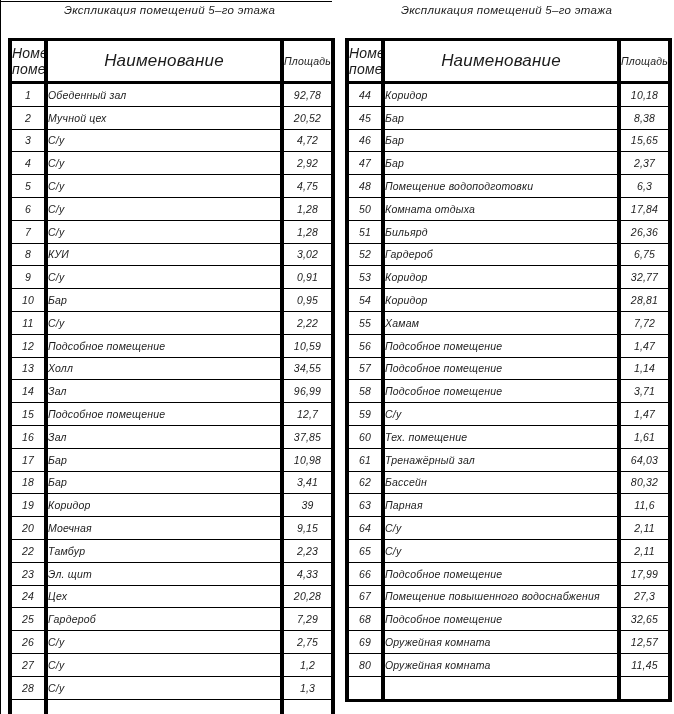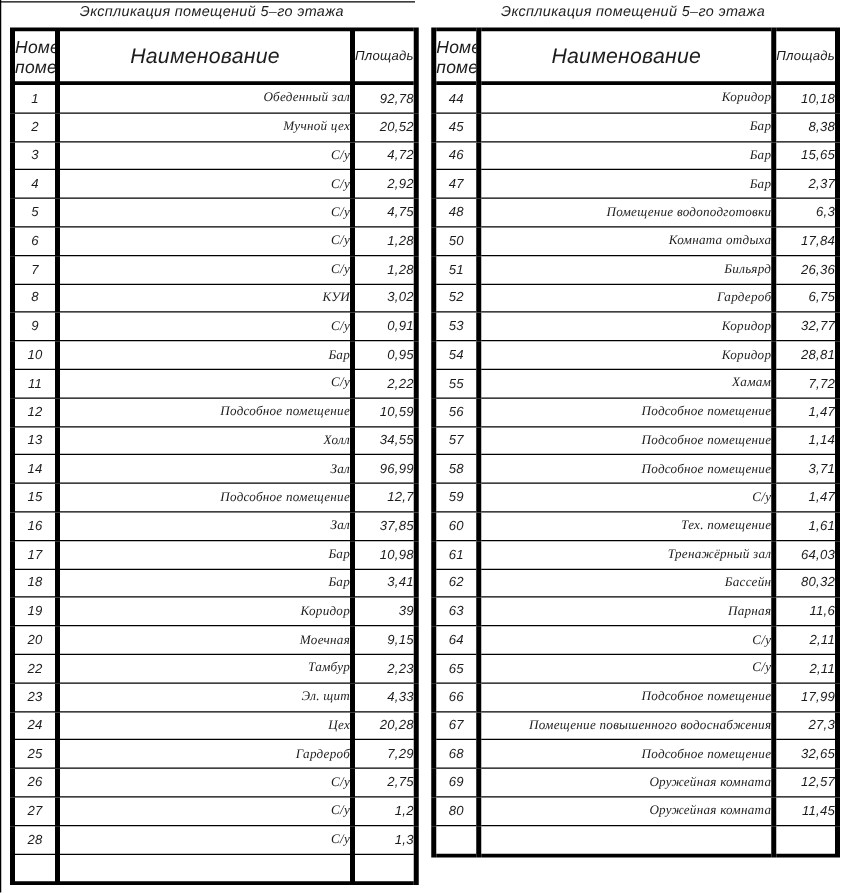--- a/index.html
+++ b/index.html
@@ -18,21 +18,21 @@
   }
   .frame-line { position: absolute; background: #000; }
   .frame-left { left: 0; top: 0; width: 1px; height: 714px; }
   .frame-top  { left: 0; top: 1px; width: 332px; height: 1px; }
 
   .table-block { position: absolute; top: 0; width: 323px; }
   .table-block.left  { left: 8px; }
   .table-block.right { left: 345px; }
 
   .tbl-title {
-    height: 22px;
+    height: 38px;
     line-height: 20px;
     text-align: center;
     font-size: 11.5px;
     letter-spacing: 0.3px;
     white-space: nowrap;
   }
 
   table.expl {
     border-collapse: collapse;
     table-layout: fixed;
@@ -63,22 +63,22 @@
   table.expl thead th.h-num { font-size: 14px; line-height: 1.15; }
   table.expl thead th.h-area { font-size: 10.5px; }
   table.expl tbody td {
     height: 21.8px;
     font-size: 10.5px;
     letter-spacing: 0.2px;
     vertical-align: middle;
   }
   table.expl tbody tr:last-child td { border-bottom: 3px solid #000; }
   td.c-num  { text-align: center; }
-  td.c-name { text-align: right; padding-left: 4px; font-family: Liberation Serif, serif; }
-  td.c-area { text-align: right; }
+  td.c-name { text-align: left; padding-left: 4px; }
+  td.c-area { text-align: center; }
 </style>
 </head>
 <body>
 
 <div class="frame-line frame-left"></div>
 <div class="frame-line frame-top"></div>
 
 <section class="table-block left">
   <div class="tbl-title">Экспликация помещений 5–го этажа</div>
   <table class="expl">

